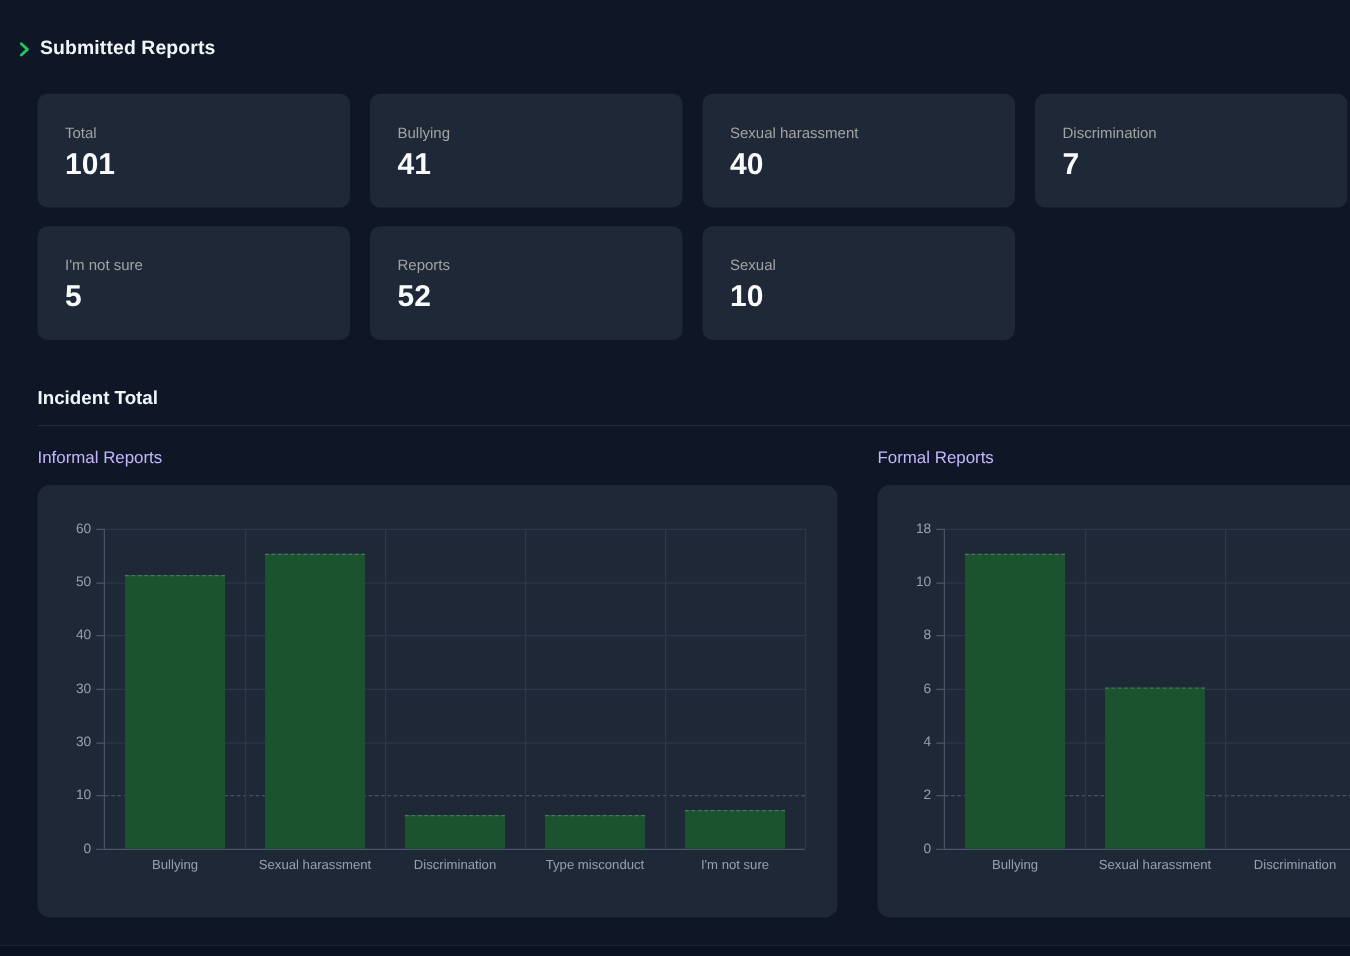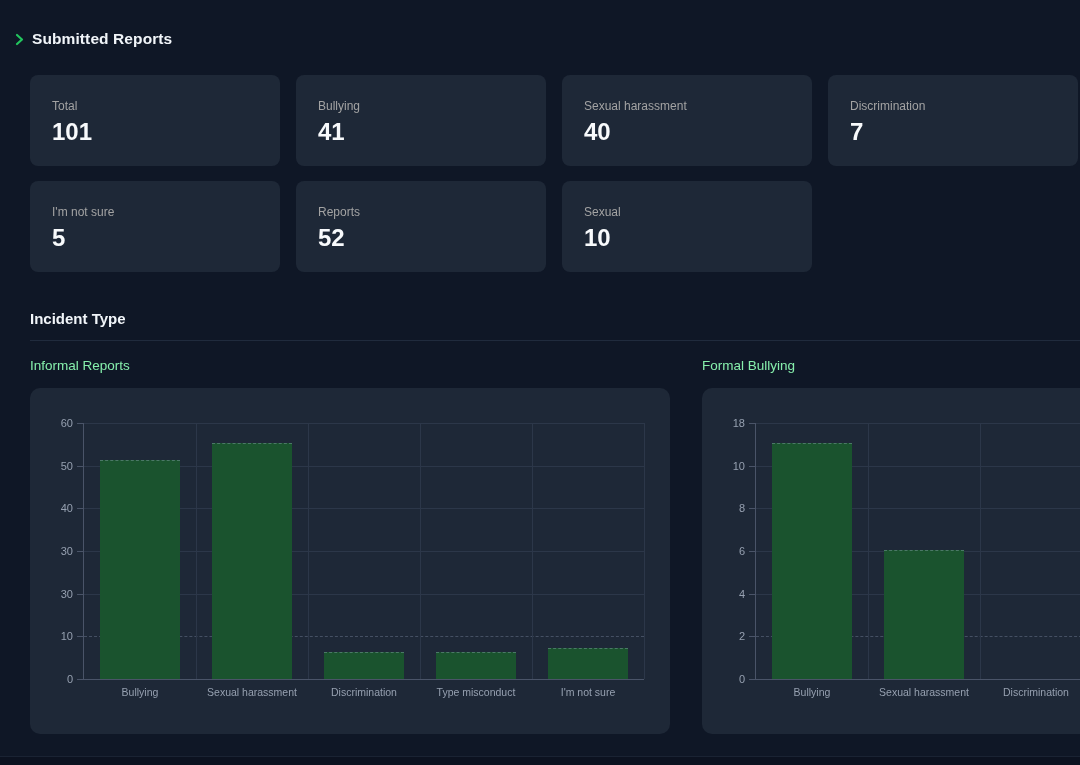--- a/index.html
+++ b/index.html
@@ -50,21 +50,21 @@
     margin: 0; font-size: 15px; font-weight: 700; color: #f1f5f9;
   }
   .section-divider {
     position: absolute; left: 30px; right: 0; top: 340px;
     height: 1px; background: #202b3d;
   }
 
   
   .chart-title {
     position: absolute; top: 358px;
-    font-size: 13.5px; color: #86efac;
+    font-size: 13.5px; color: #c4b5fd;
   }
   .chart-title.left-t  { left: 30px; }
   .chart-title.right-t { left: 702px; }
 
   .chart-panel {
     position: absolute; top: 388px; height: 346px; width: 640px;
     background: #1e2837; border-radius: 10px;
   }
   .chart-panel.left-p  { left: 30px; }
   .chart-panel.right-p { left: 702px; }
@@ -142,25 +142,25 @@
     <div class="stat-card">
       <div class="label">Reports</div>
       <div class="value">52</div>
     </div>
     <div class="stat-card">
       <div class="label">Sexual</div>
       <div class="value">10</div>
     </div>
   </div>
 
-<h2 class="section-title">Incident Type</h2>
+<h2 class="section-title">Incident Total</h2>
 <div class="section-divider"></div>
 
 <div class="chart-title left-t">Informal Reports</div>
-<div class="chart-title right-t">Formal Bullying</div>
+<div class="chart-title right-t">Formal Reports</div>
 
 <div class="chart-panel left-p">
     <div class="plot" style="width: 560px;">
       <div class="ytick" style="top: 256px;"></div>
       <div class="ylab" style="left: -41px; top: 250px;">0</div>
       <div class="hgrid dashed" style="top: 213.333px;"></div>
       <div class="ytick" style="top: 213.333px;"></div>
       <div class="ylab" style="left: -41px; top: 207.333px;">10</div>
       <div class="hgrid" style="top: 170.667px;"></div>
       <div class="ytick" style="top: 170.667px;"></div>

